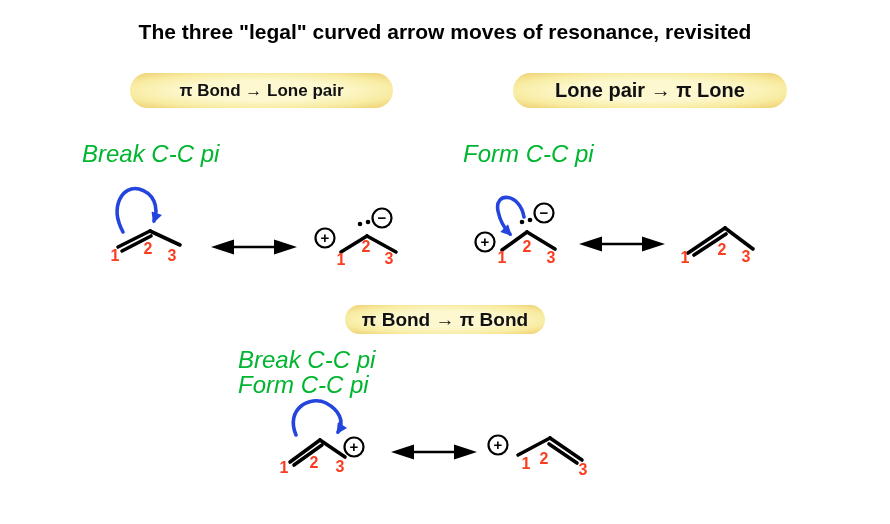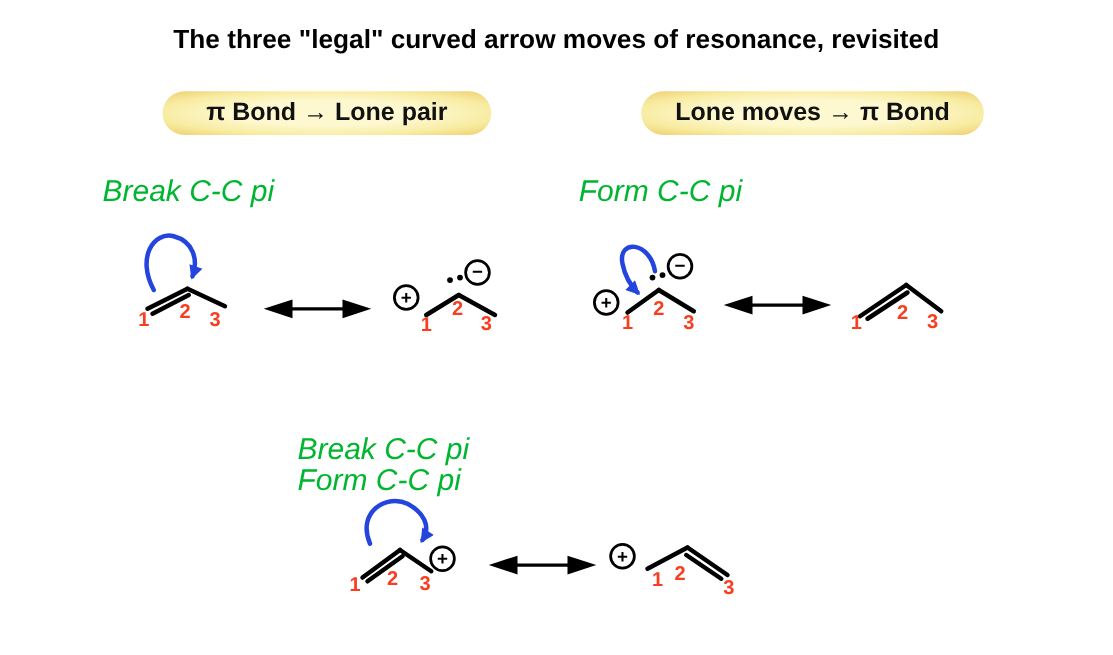--- a/index.html
+++ b/index.html
@@ -10,21 +10,21 @@
   .title {
     position:absolute; left:0; right:0; top:20px; text-align:center;
     font-size:21px; font-weight:700; color:#000;
   }
   .pill {
     position:absolute; display:flex; align-items:center; justify-content:center;
     font-weight:700; color:#111;
     background: radial-gradient(ellipse at center, #fdf8d0 40%, var(--highlight_yellow) 72%, #eecd6d 100%);
     border-radius:18px;
   }
-  .pill-1 { left:130px; top:73px; width:263px; height:35px; font-size:20px; }
+  .pill-1 { left:130px; top:73px; width:263px; height:35px; font-size:17px; }
   .pill-2 { left:513px; top:73px; width:274px; height:35px; font-size:20px; }
   .pill-3 { left:345px; top:305px; width:200px; height:29px; font-size:19px; border-radius:15px; }
   .note {
     position:absolute; color:var(--green); font-style:italic; font-size:24px;
     line-height:25px; white-space:nowrap;
   }
   .note-1 { left:82px; top:141px; }
   .note-2 { left:463px; top:141px; }
   .note-3 { left:238px; top:347px; }
   .struct, .resarrow { position:absolute; }
@@ -56,21 +56,22 @@
     <defs>
       <marker id="bluehead" viewBox="0 0 10 10" refX="7.5" refY="5" markerWidth="14" markerHeight="11" orient="auto" markerUnits="userSpaceOnUse">
         <path d="M0,0 L10,5 L0,10 Z" class="bluehead-fill"></path>
       </marker>
     </defs>
   </svg>
 
   <div class="title">The three "legal" curved arrow moves of resonance, revisited</div>
 
   <div class="pill pill-1">π Bond → Lone pair</div>
-  <div class="pill pill-2">Lone moves → π Bond</div>
+  <div class="pill pill-2">Lone pair → π Lone</div>
+  <div class="pill pill-3">π Bond → π Bond</div>
 
   <div class="note note-1">Break C-C pi</div>
   <div class="note note-2">Form C-C pi</div>
   <div class="note note-3">
     <div>Break C-C pi</div>
     <div>Form C-C pi</div>
   </div>
 
   <svg class="struct s1a" width="120" height="95" viewBox="0 0 120 95">
     <line class="bond" x1="25" y1="67" x2="57" y2="51"></line>

